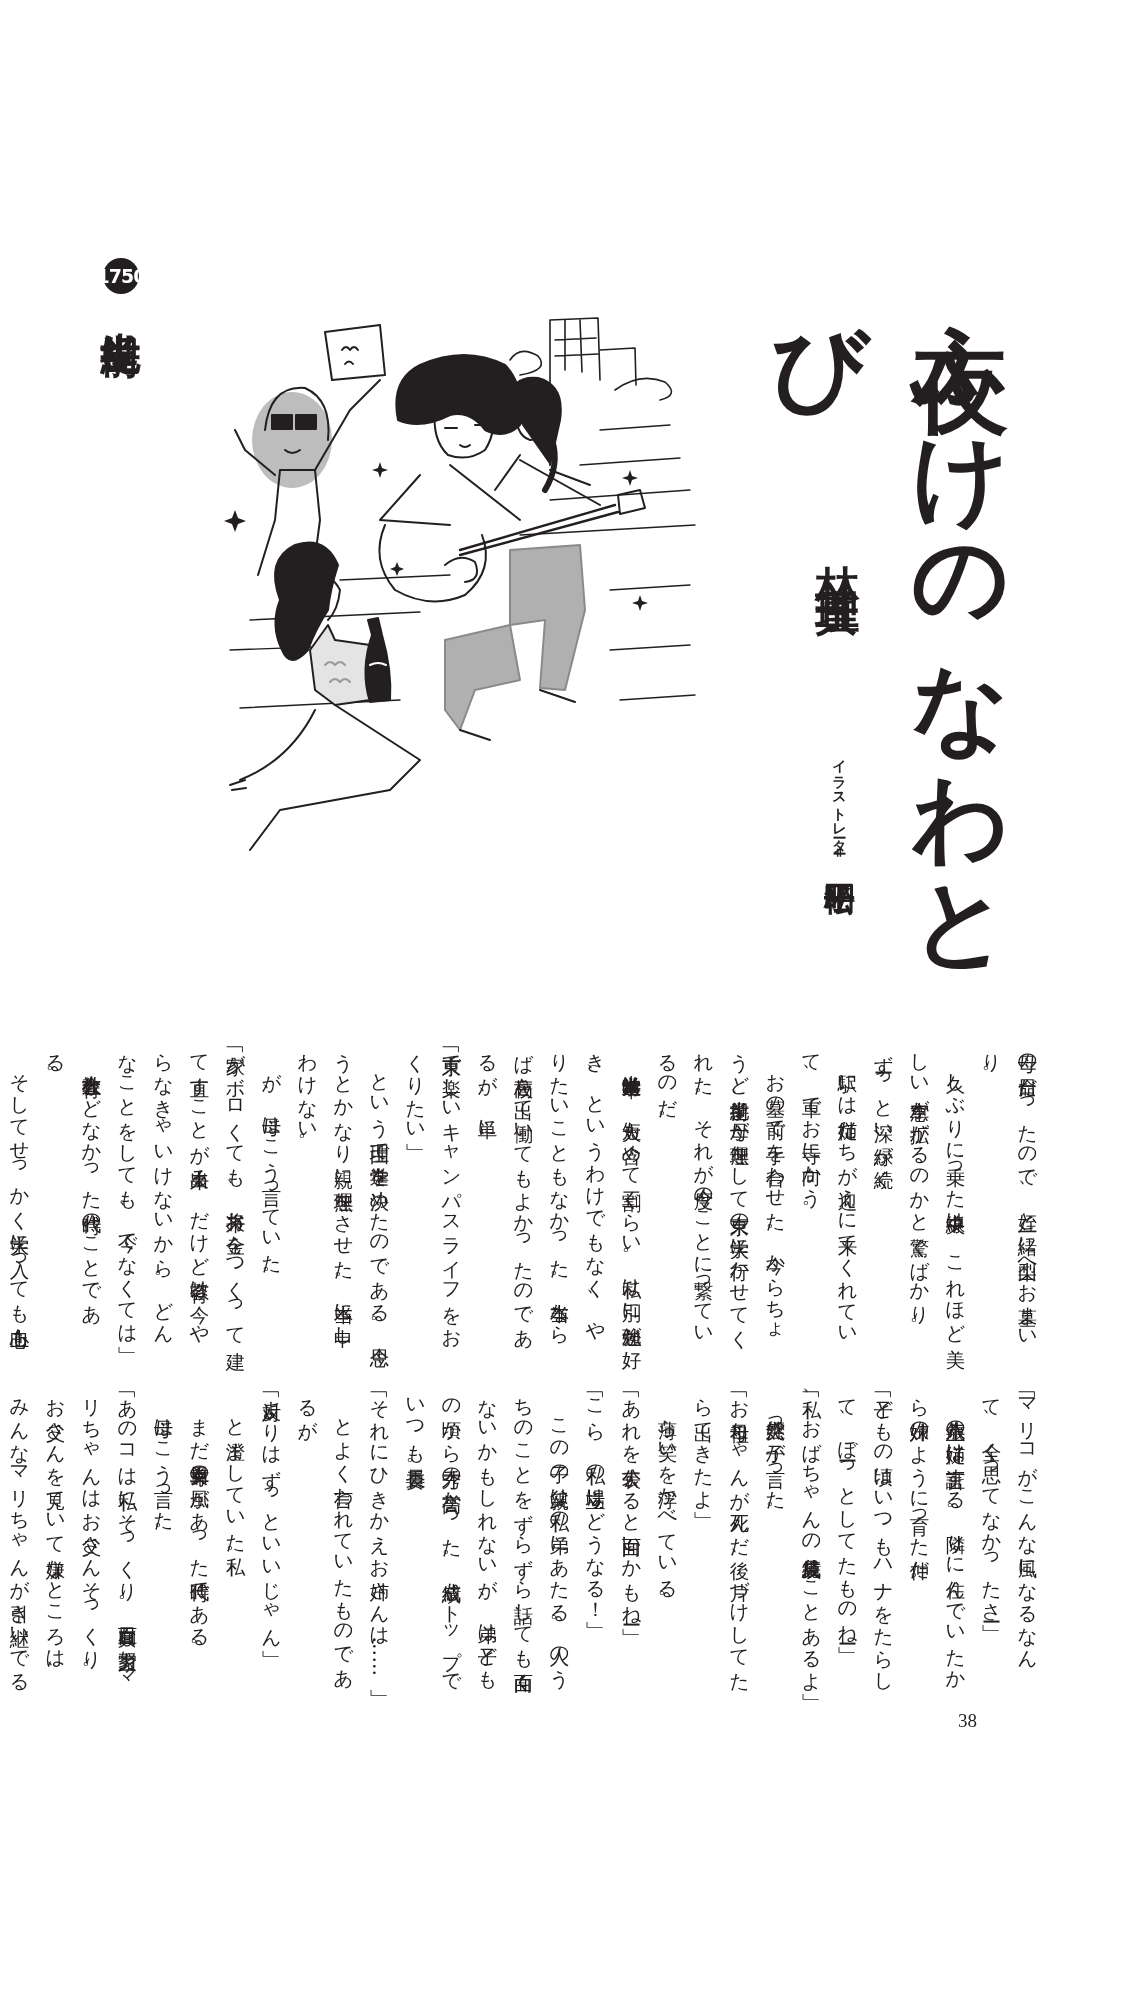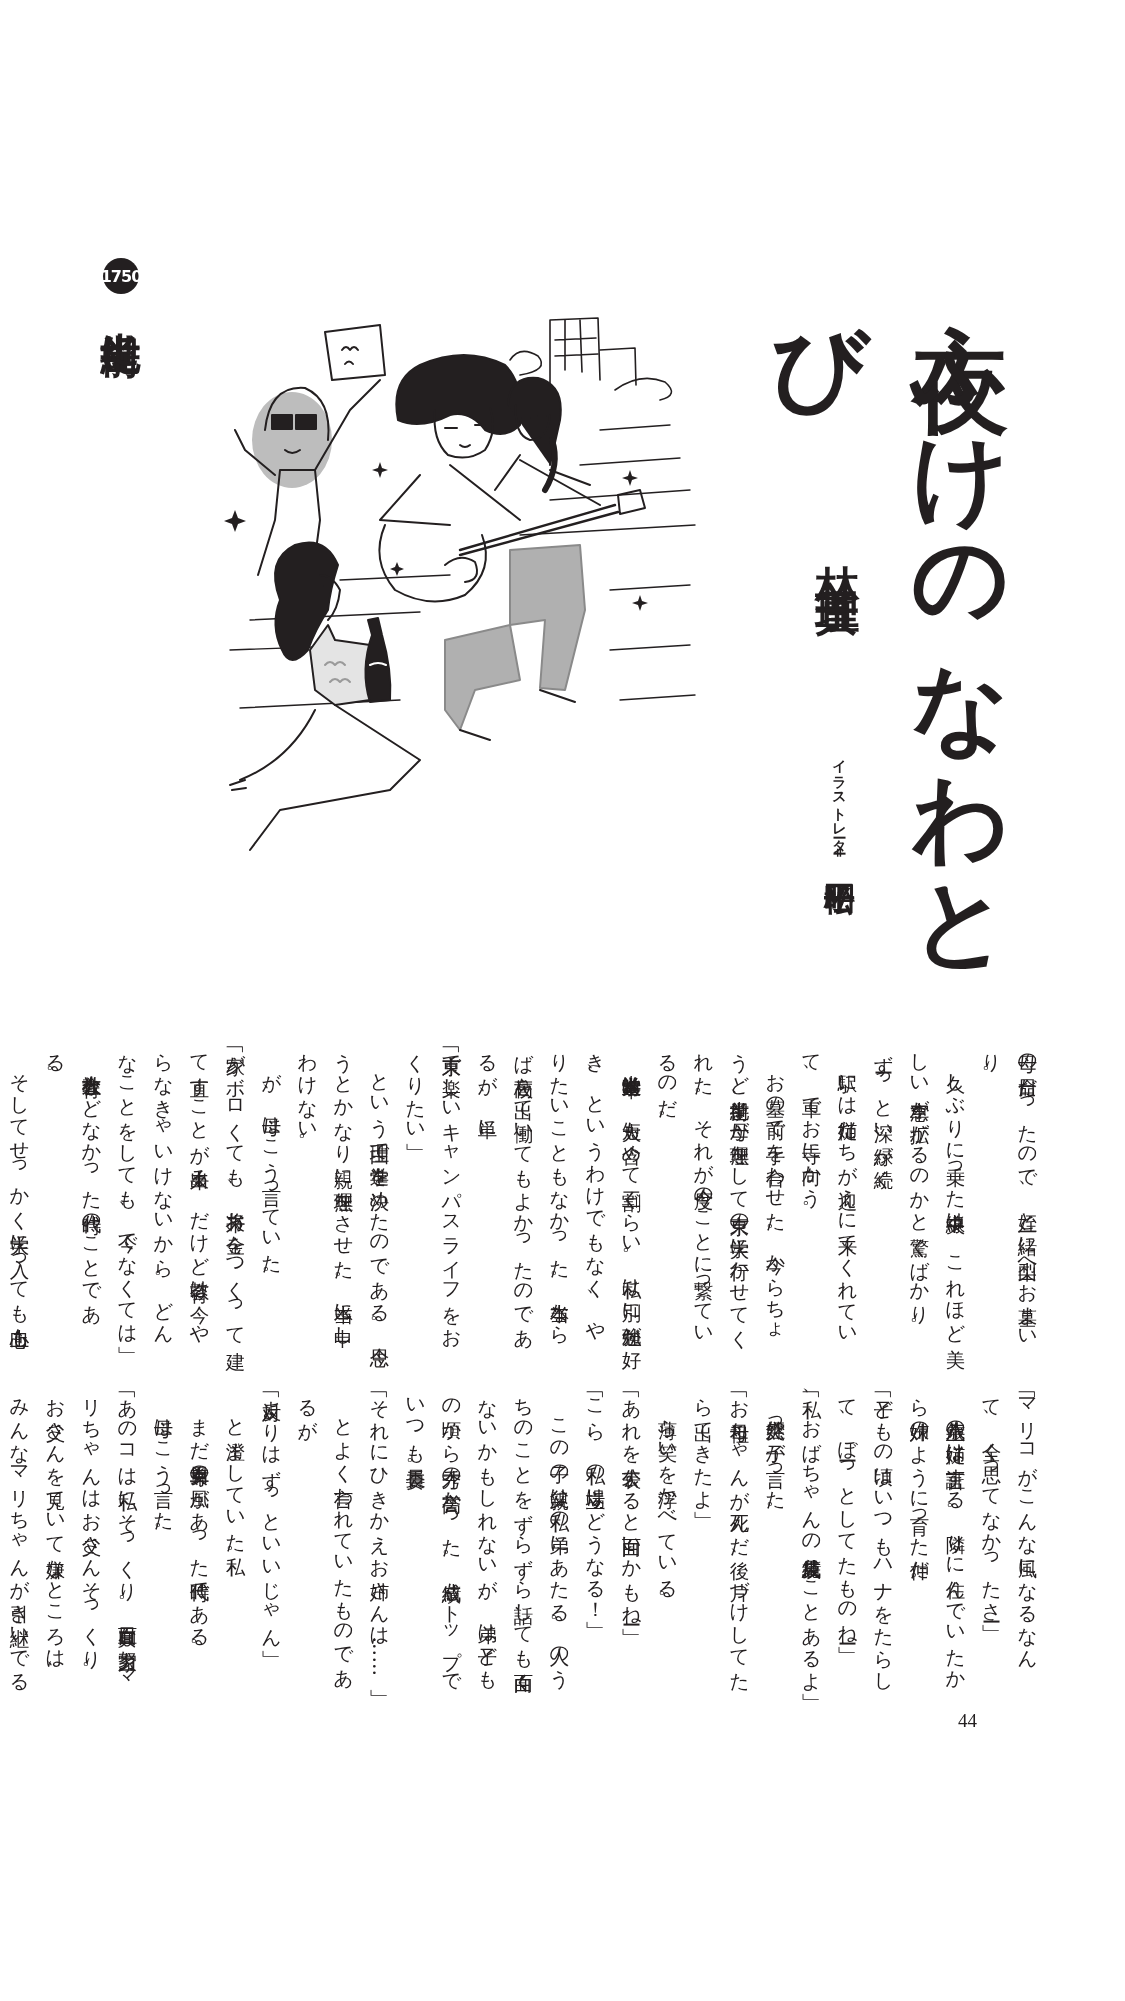--- a/index.html
+++ b/index.html
@@ -1,20 +1,20 @@
 <!DOCTYPE html>
 <html><head>
 <meta charset="utf-8">
 <style>
   html, body { margin: 0; padding: 0; background: #ffffff; }
   body { width: 1125px; height: 2001px; position: relative; overflow: hidden; font-family: "DejaVu Serif", serif; color: #231f20; }
   .page { position: absolute; left: 0; top: 0; width: 1125px; height: 2001px; }
 
   .series { position: absolute; left: 98px; top: 258px; width: 46px; display: flex; flex-direction: column; align-items: center; }
-  .series-num { width: 36px; height: 36px; border-radius: 50%; background: #231f20; color: #fff; font-family: "DejaVu Sans", sans-serif; font-weight: bold; font-size: 16px; letter-spacing: -1px; display: flex; align-items: center; justify-content: center; }
+  .series-num { width: 36px; height: 36px; border-radius: 50%; background: #231f20; color: #fff; font-family: "DejaVu Sans", sans-serif; font-weight: bold; font-size: 19px; letter-spacing: -1px; display: flex; align-items: center; justify-content: center; }
   .series-title { writing-mode: vertical-rl; font-family: "DejaVu Sans", sans-serif; font-weight: bold; font-size: 40px; line-height: 46px; margin-top: 6px; letter-spacing: 2px; }
 
   .main-title { position: absolute; left: 892px; top: 258px; width: 140px; height: 760px; writing-mode: vertical-rl; font-family: "DejaVu Sans", sans-serif; font-weight: bold; font-size: 96px; line-height: 140px; letter-spacing: 2px; text-align: start; }
 
   .author { position: absolute; left: 808px; top: 530px; width: 60px; writing-mode: vertical-rl; font-family: "DejaVu Sans", sans-serif; font-weight: bold; font-size: 44px; line-height: 60px; }
   .author .gap { display: inline-block; height: 26px; }
 
   .illustrator { position: absolute; left: 820px; top: 750px; width: 40px; writing-mode: vertical-rl; font-family: "DejaVu Sans", sans-serif; font-weight: bold; line-height: 40px; }
   .illustrator .role { font-size: 14px; letter-spacing: 0px; }
   .illustrator .name { font-size: 31px; }
@@ -147,15 +147,15 @@
     <p>　この子の父親は私の弟にあたる。人のうちのことをずらずら話しても面白くないかもしれないが、弟は子どもの頃から秀才の誉高かった。成績もトップでいつも委員長。</p>
     <p>「それにひきかえお姉さんは……」</p>
     <p>　とよく言われていたものであるが、</p>
     <p>「反対よりはずっといいじゃん」</p>
     <p>　と澄ましていた私。</p>
     <p>　まだ男尊女卑の風があった時代である。</p>
     <p>　母はこう言った。</p>
     <p>「あのコは私にそっくり。真面目な努力家。マリちゃんはお父さんそっくり。お父さんを見ていて嫌なところは、みんなマリちゃんが引き継いでるわよ」</p>
   </div>
 
-  <div class="page-number">44</div>
+  <div class="page-number">38</div>
 
 </div>
 
 </body></html>

